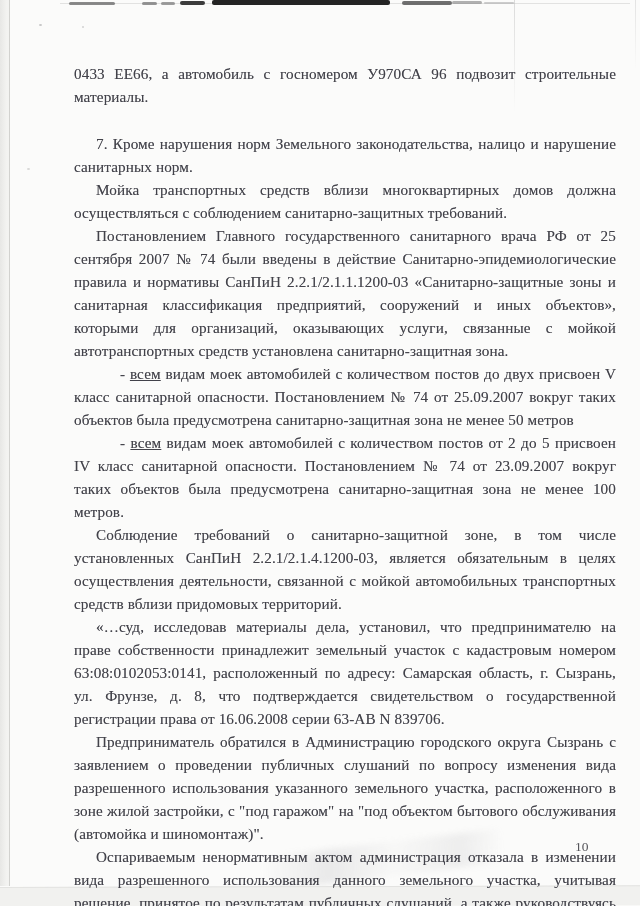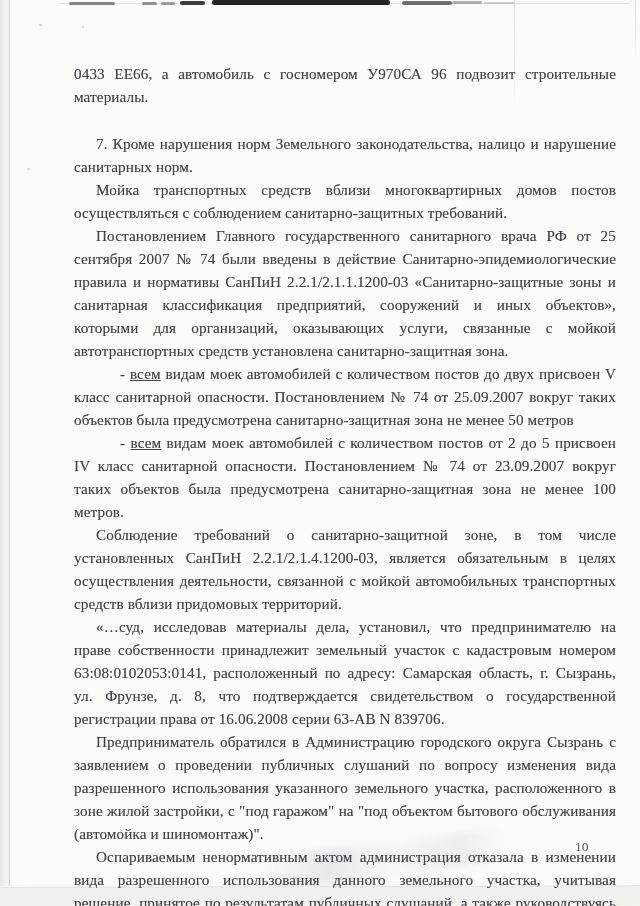--- a/index.html
+++ b/index.html
@@ -96,21 +96,21 @@
   <i class="crease-right"></i>
   <i class="speck s1"></i>
   <i class="speck s2"></i>
   <i class="speck s3"></i>
   <div class="smudge"></div>
   <div class="bottom-band"></div>
 
   <div class="text">
     <p class="noind pgap">0433 ЕЕ66, а  автомобиль с госномером У970СА 96 подвозит строительные материалы.</p>
     <p class="ind">7. Кроме нарушения норм Земельного законодательства, налицо и нарушение санитарных норм.</p>
-    <p class="ind">Мойка транспортных средств вблизи многоквартирных домов постов осуществляться с соблюдением санитарно-защитных требований.</p>
+    <p class="ind">Мойка транспортных средств вблизи многоквартирных домов должна осуществляться с соблюдением санитарно-защитных требований.</p>
     <p class="ind">Постановлением Главного государственного санитарного врача РФ от 25 сентября 2007 № 74 были  введены в действие Санитарно-эпидемиологические правила и нормативы СанПиН 2.2.1/2.1.1.1200-03 «Санитарно-защитные зоны и санитарная классификация предприятий, сооружений и иных объектов», которыми для организаций, оказывающих услуги, связанные с мойкой автотранспортных средств установлена санитарно-защитная зона.</p>
     <p class="bullet"><span>- </span><span class="term">всем</span><span> видам моек автомобилей с количеством постов до двух присвоен V класс санитарной опасности. Постановлением № 74 от 25.09.2007 вокруг таких объектов была предусмотрена санитарно-защитная зона не менее 50 метров</span></p>
     <p class="bullet"><span>- </span><span class="term">всем</span><span> видам моек автомобилей с количеством постов от 2 до 5 присвоен IV класс санитарной опасности. Постановлением № 74 от 23.09.2007 вокруг таких объектов была предусмотрена санитарно-защитная зона не менее 100 метров.</span></p>
     <p class="ind">Соблюдение требований о санитарно-защитной зоне, в том числе установленных СанПиН 2.2.1/2.1.4.1200-03, является обязательным в целях осуществления деятельности, связанной с мойкой автомобильных транспортных средств вблизи придомовых территорий.</p>
     <p class="ind">«…суд, исследовав материалы дела, установил, что предпринимателю на праве собственности принадлежит земельный участок с кадастровым номером 63:08:0102053:0141, расположенный по адресу: Самарская область, г. Сызрань, ул. Фрунзе, д. 8, что подтверждается свидетельством о государственной регистрации права от 16.06.2008 серии 63-АВ N 839706.</p>
     <p class="ind">Предприниматель обратился в Администрацию городского округа Сызрань с заявлением о проведении публичных слушаний по вопросу изменения вида разрешенного использования указанного земельного участка, расположенного в зоне жилой застройки, с "под гаражом" на "под объектом бытового обслуживания (автомойка и шиномонтаж)".</p>
     <p class="ind">Оспариваемым ненормативным актом администрация отказала в изменении вида разрешенного использования данного земельного участка, учитывая решение, принятое по результатам публичных слушаний, а также руководствуясь санитарными нормами СанПиН 2.2.1/2.1.1.1200-03, согласно которым мойки автомобилей до двух постов входят в классификацию промышленных объектов и производств, зданий и сооружений с технологическими процессами, являющимися источниками воздействия на</p>
   </div>
 
   <div class="page-number">10</div>

